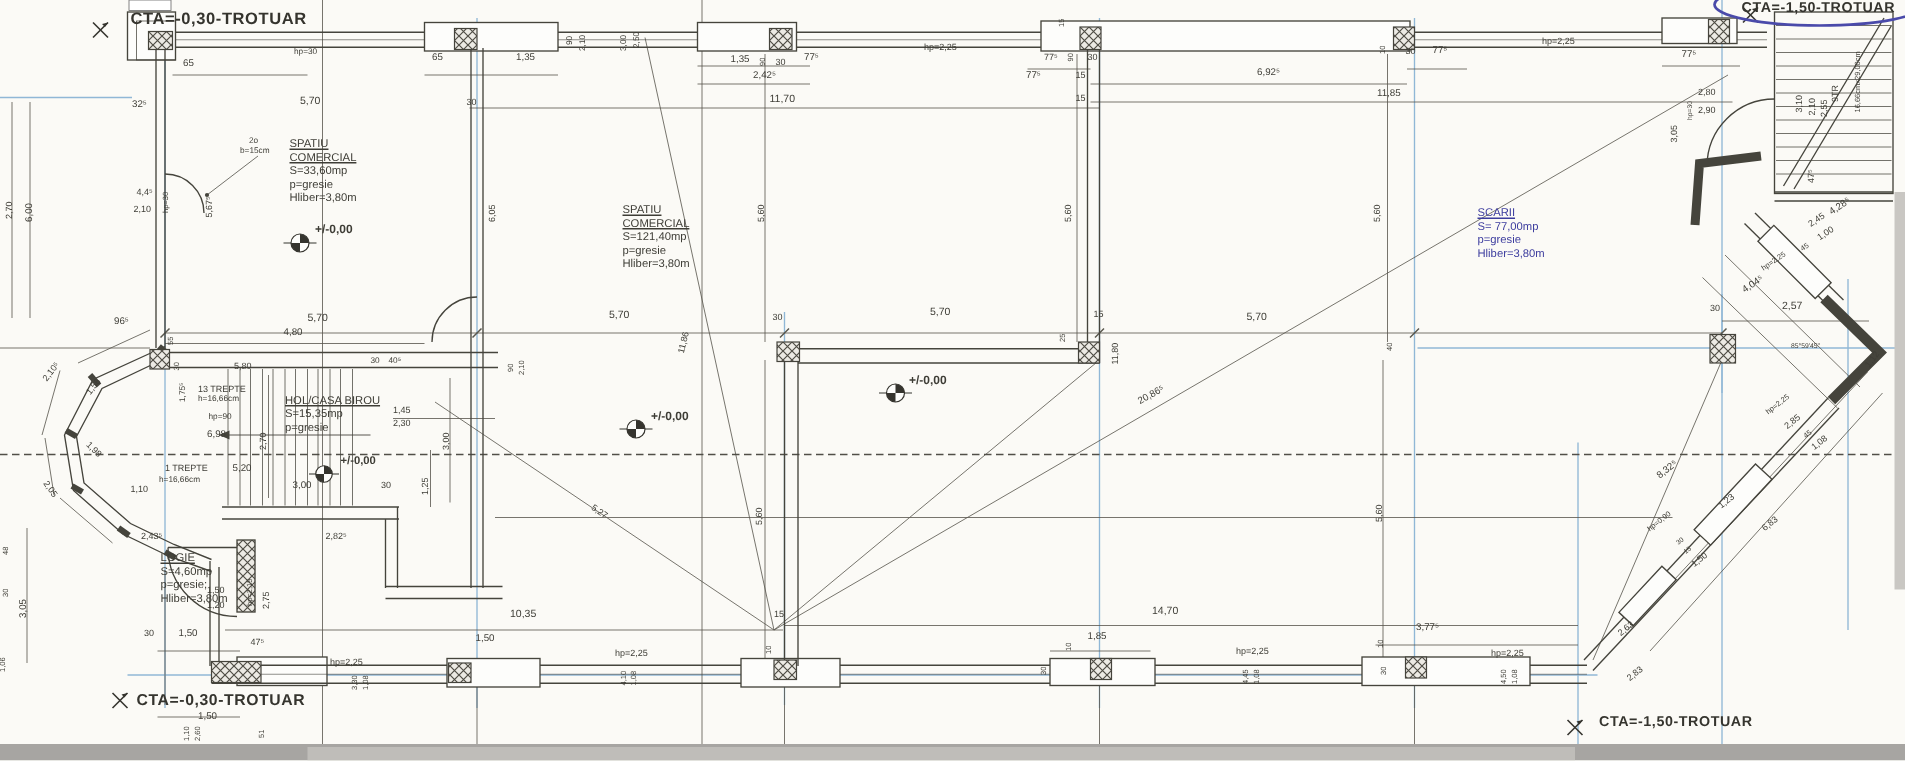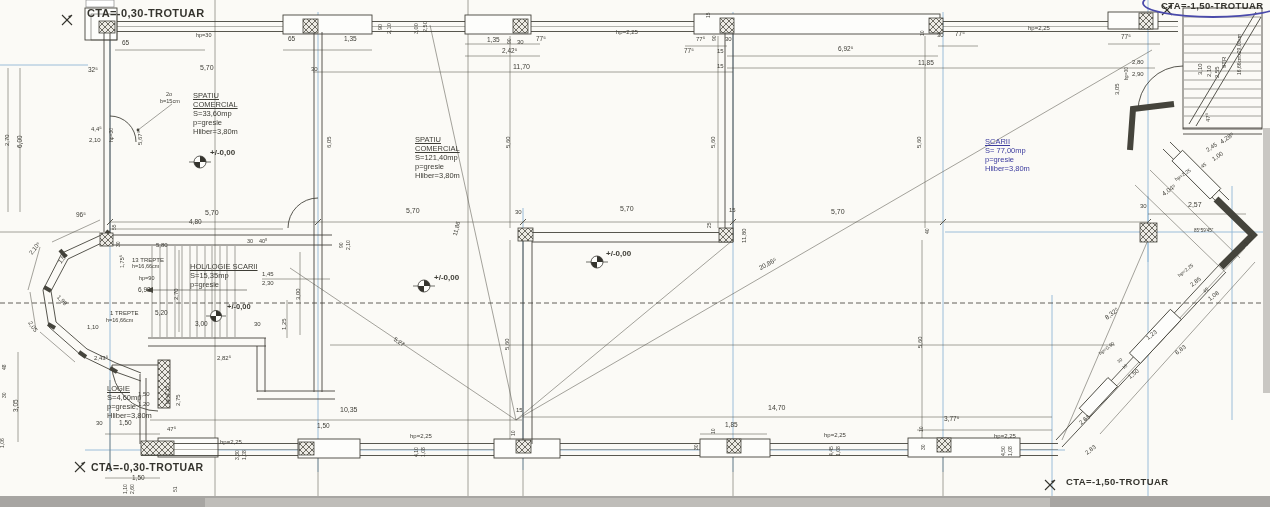--- a/index.html
+++ b/index.html
@@ -489,25 +489,25 @@
 </div>
 
 <div class="room blue" style="left:985px;top:137px;width:70px">
   <div class="rt">SCARII</div>
   <div>S= 77,00mp</div>
   <div>p=gresie</div>
   <div>Hliber=3,80m</div>
 </div>
 
 <div class="room" style="left:190px;top:262px;width:110px">
-  <div class="rt">HOL/LOGIE SCARII</div>
+  <div class="rt">HOL/CASA BIROU</div>
   <div>S=15,35mp</div>
   <div>p=gresie</div>
 </div>
 
-<div class="room" style="left:107px;top:384px;width:70px">
+<div class="room" style="left:107px;top:367px;width:70px">
   <div class="rt">LOGIE</div>
   <div>S=4,60mp</div>
   <div>p=gresie;</div>
   <div>Hliber=3,80m</div>
 </div>
 
 </div>
 
 </body></html>

